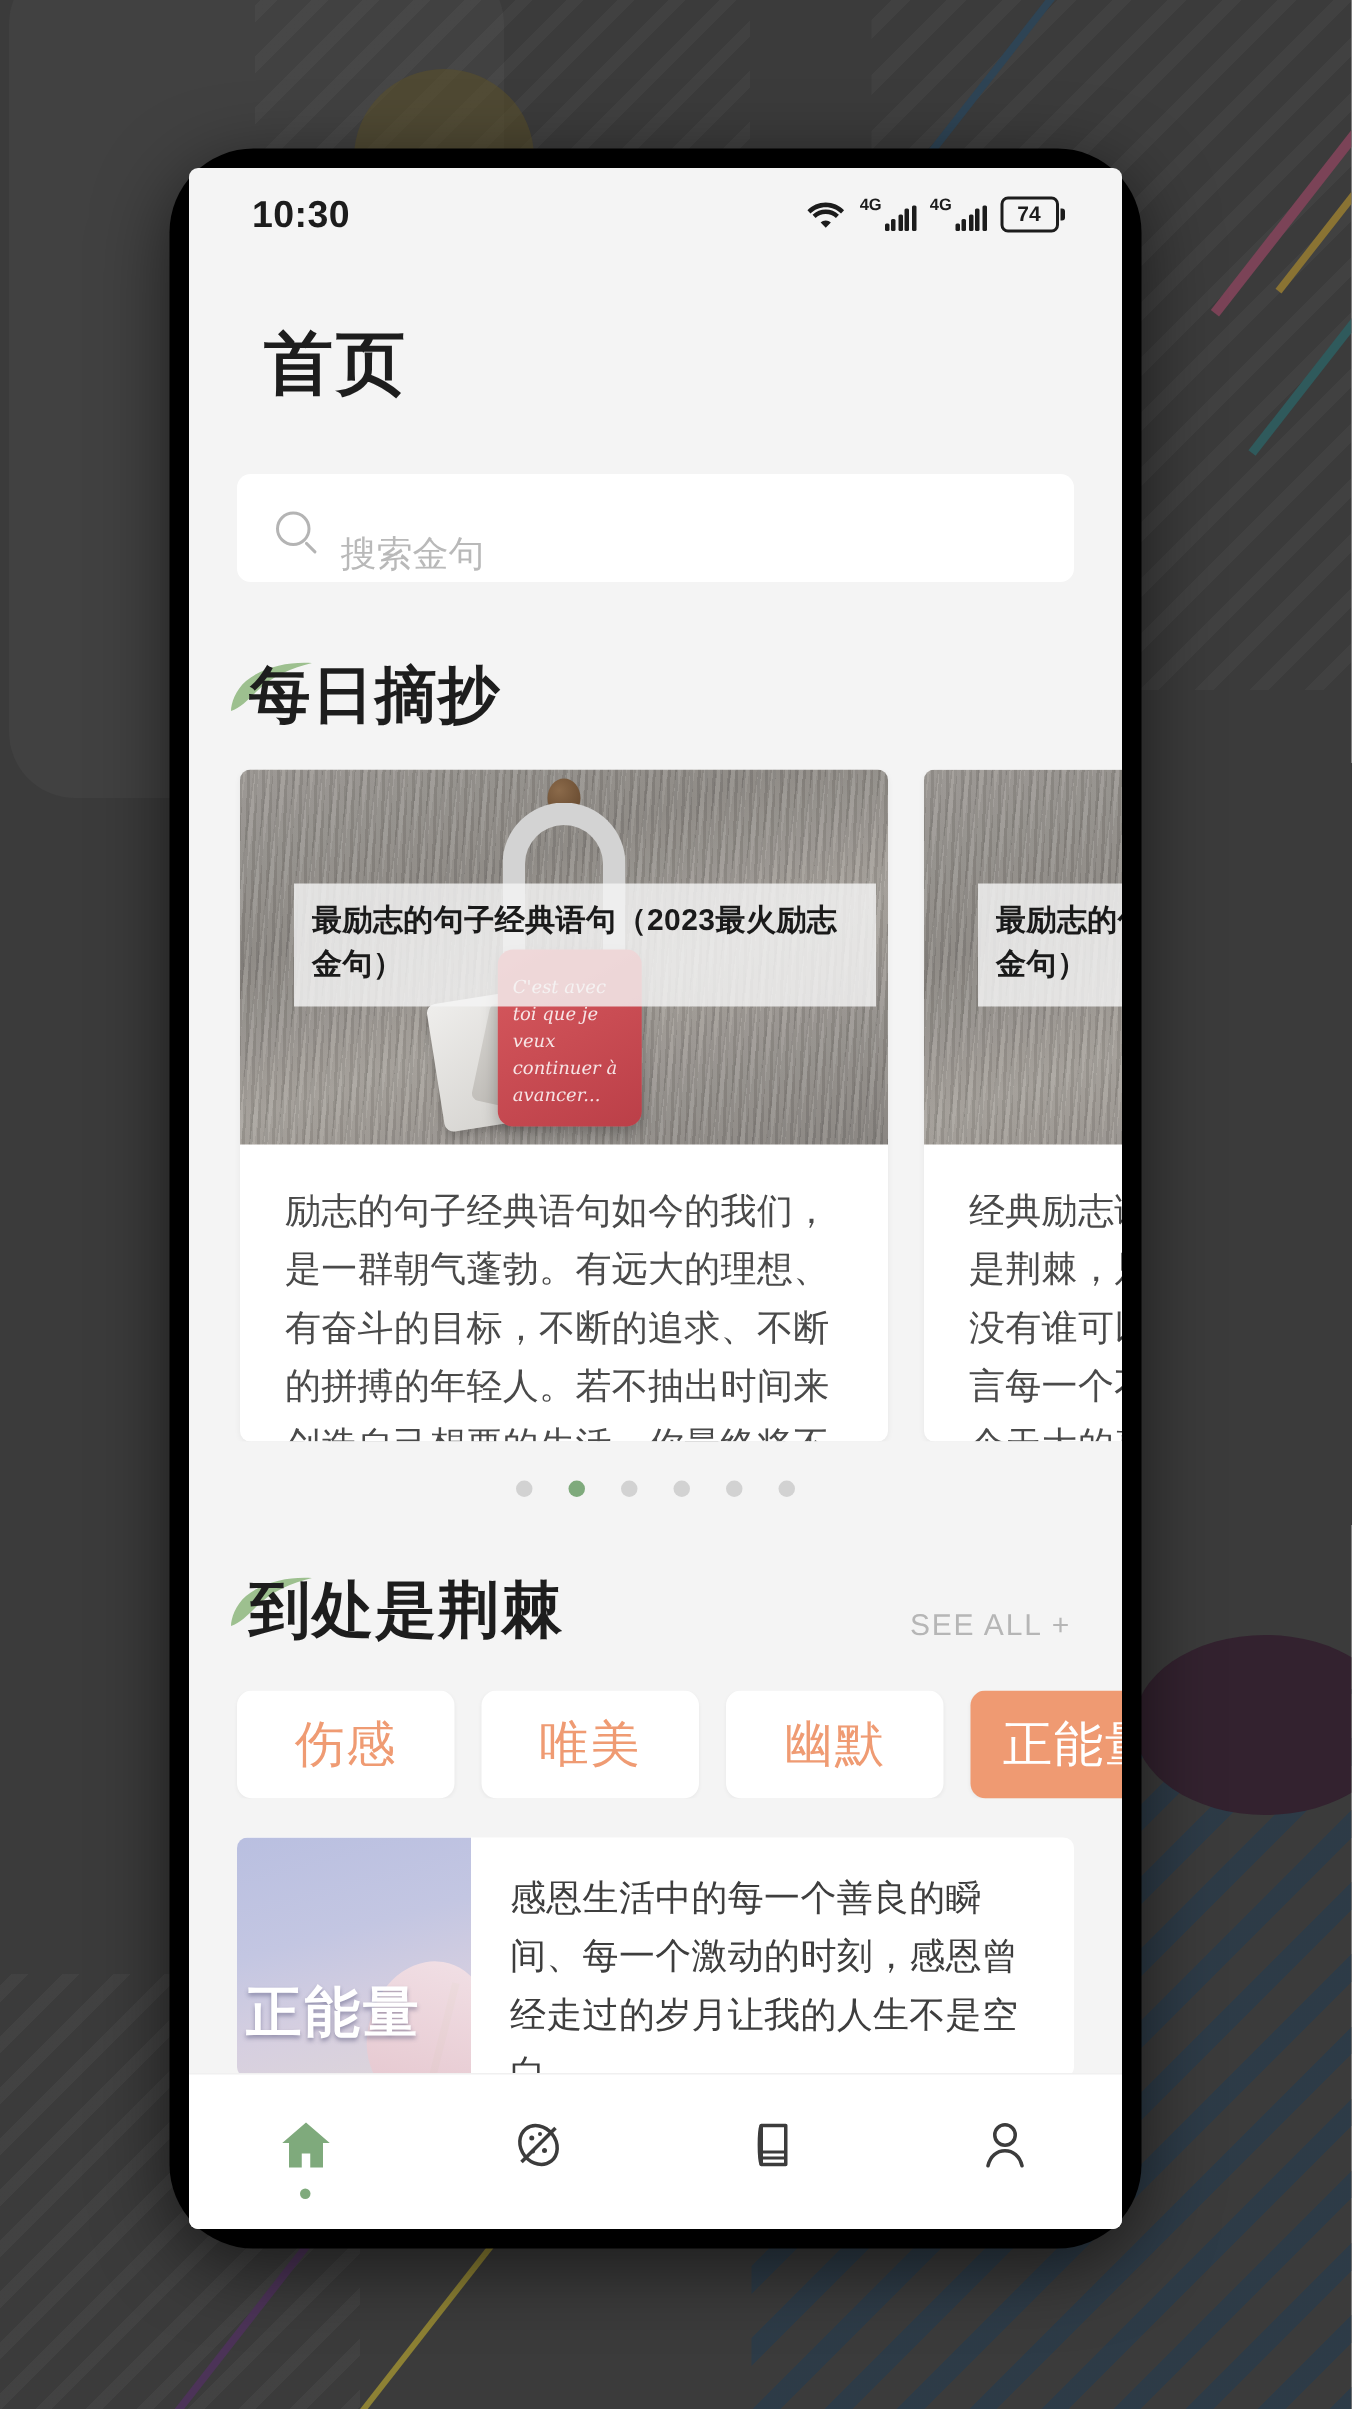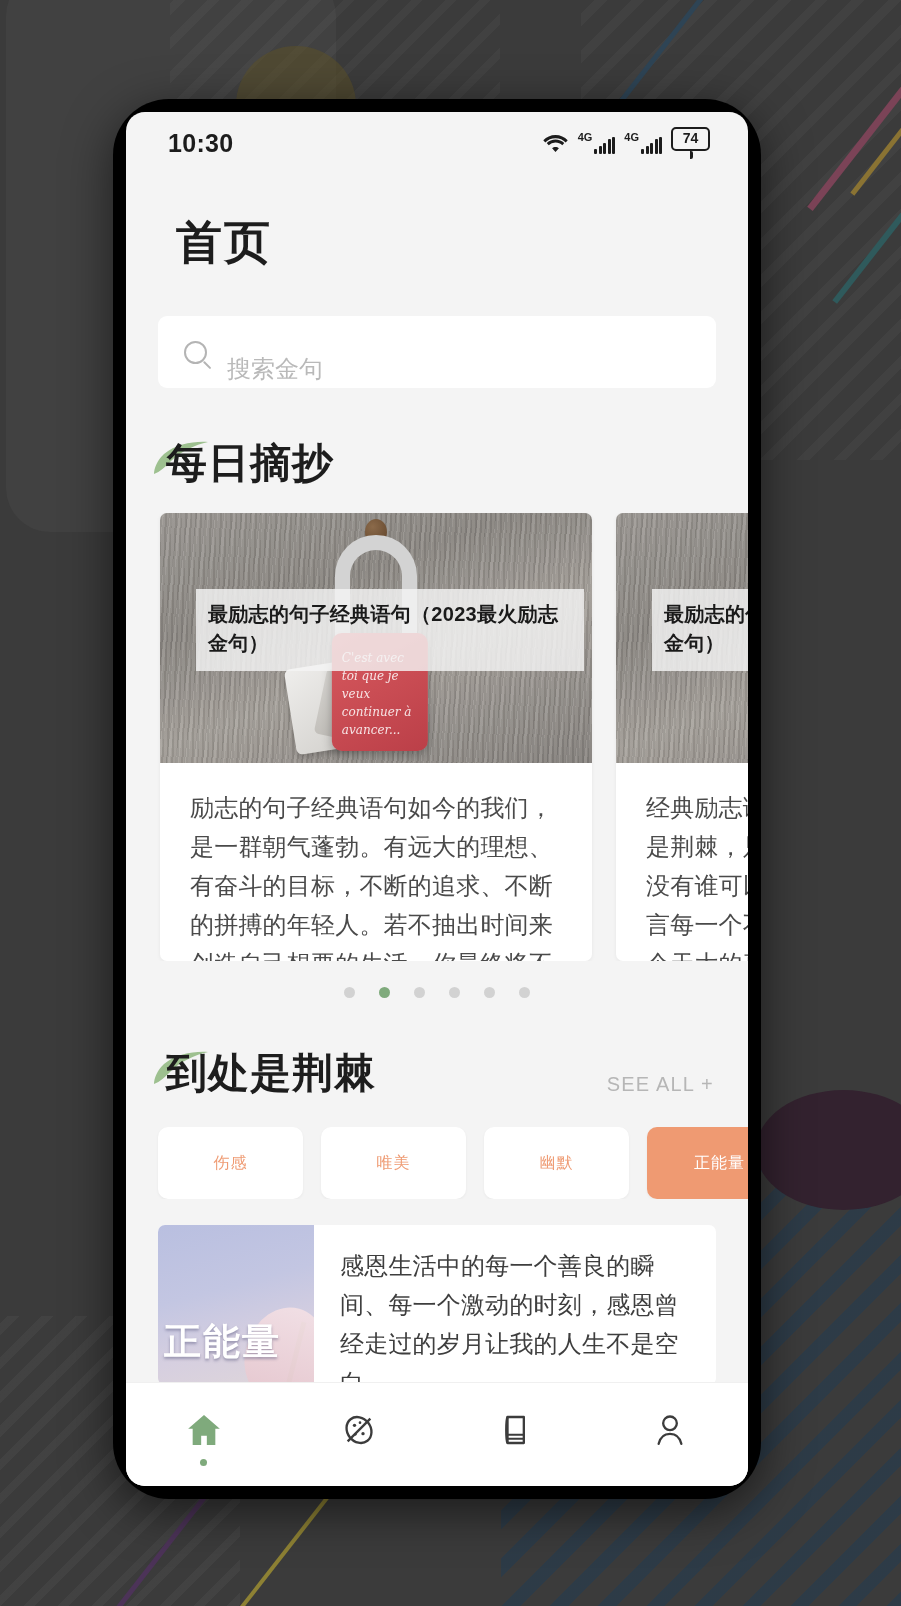--- a/index.html
+++ b/index.html
@@ -86,21 +86,21 @@
     position:absolute; left:113px; top:99px;
     width:648px; height:1400px;
     background:#000;
     border-radius:56px;
     box-shadow:0 12px 48px rgba(0,0,0,.55);
     padding:13px;
   }
   #screen{
     width:100%; height:100%;
     background:#f4f4f4;
-    border-radius:19px;
+    border-radius:6px;
     overflow:hidden;
     position:relative;
     display:flex; flex-direction:column;
   }
 
   
   #statusbar{
     height:62px; flex:0 0 62px;
     display:flex; align-items:center; justify-content:space-between;
     padding:0 38px 0 42px;
@@ -111,21 +111,21 @@
   .sig-group{ display:flex; align-items:flex-end; gap:2px; }
   .sig-label{ font-size:11px; font-weight:700; line-height:1; margin-bottom:11px; }
   .bars{ display:flex; align-items:flex-end; gap:1.5px; height:17px; }
   .bars i{ display:block; width:3px; background:#1c1c1c; border-radius:1px; }
   .bars i:nth-child(1){ height:5px; }
   .bars i:nth-child(2){ height:8px; }
   .bars i:nth-child(3){ height:11.5px; }
   .bars i:nth-child(4){ height:15px; }
   .bars i:nth-child(5){ height:17px; }
   #battery{
-    display:flex; align-items:center;flex-direction:column;
+    display:flex; align-items:center;
   }
   .batt-body{
     border:2px solid #1c1c1c; border-radius:5px;
     padding:1px 4px; font-size:14px; font-weight:700; line-height:1.25;
     min-width:39px; text-align:center;
   }
   .batt-tip{
     width:3px; height:8px; background:#1c1c1c; border-radius:0 2px 2px 0; margin-left:1.5px;
   }
 
@@ -151,21 +151,21 @@
     width:23px; height:23px; border:2.4px solid #b4b4b4; border-radius:50%;
     position:relative; flex:0 0 auto;
   }
   .mag::after{
     content:""; position:absolute; right:-7px; bottom:-5px;
     width:10px; height:2.4px; background:#b4b4b4; border-radius:2px;
     transform:rotate(45deg);
   }
   #search-input{
     border:0; outline:0; background:transparent;
-    font-family:Liberation Mono, monospace; font-size:24px; color:#333; width:100%;margin-top:36px;
+    font-family:Liberation Sans, sans-serif; font-size:24px; color:#333; width:100%;margin-top:36px;
   }
   #search-input::placeholder{ color:#b9b9b9; }
 
   
   .section-head{
     display:flex; align-items:flex-end; justify-content:space-between;
     padding:0 34px 0 34px;
     margin-top:48px;
   }
   .sec-title-wrap{ position:relative; display:inline-block; padding-left:6px;}
@@ -272,21 +272,21 @@
     padding:0 12px 0 32px;
     margin-top:26px;
     overflow:hidden;
   }
   .chip{
     flex:0 0 auto;
     width:145px; height:72px;
     border-radius:10px;
     background:#fff; color:#ef9b73;
     display:flex; align-items:center; justify-content:center;
-    font-size:16px; letter-spacing:1px;
+    font-size:33px; letter-spacing:1px;
     box-shadow:0 1px 3px rgba(0,0,0,.05);
   }
   .chip.active{ background:#ef9a72; color:#fff; }
 
   
   #quote-list{ padding:0 32px; margin-top:26px; }
   .quote-item{
     background:#fff; border-radius:7px; overflow:hidden;
     display:flex; height:160px;
   }

